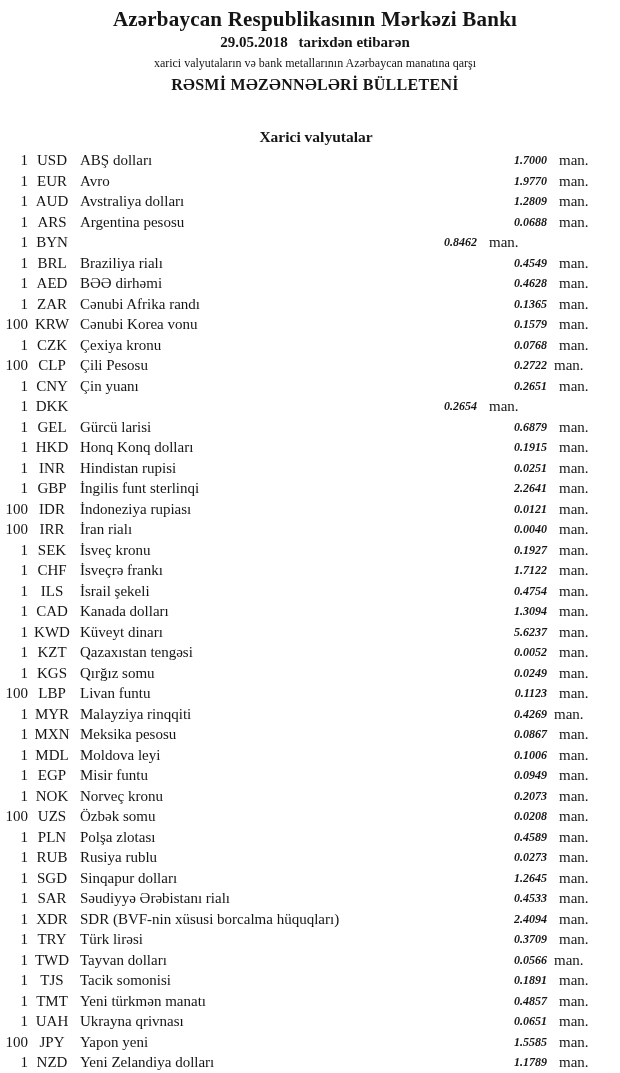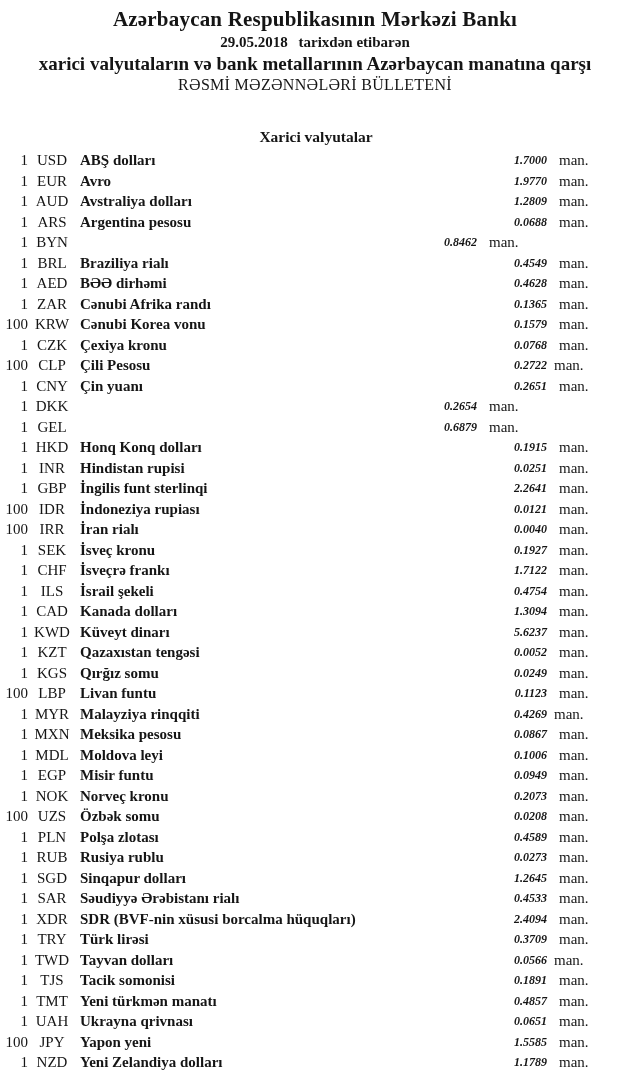--- a/index.html
+++ b/index.html
@@ -10,40 +10,40 @@
     font-family:"Liberation Serif","DejaVu Serif",serif;
   }
   .page { width:620px; height:1073px; padding-top:6px; }
 
   .header { text-align:center;padding-left:10px; }
   .title {
     font-size:21px; font-weight:700; line-height:26px; letter-spacing:0.2px;
   }
   .date-line { font-size:15px; font-weight:700; line-height:21px; }
   .date-suffix { margin-left:7px; }
-  .subtitle { font-size:19px; font-weight:700; line-height:21px; }
-  .bulletin { font-size:16px; font-weight:400; line-height:21px; letter-spacing:0.3px; }
+  .subtitle { font-size:12px; font-weight:400; line-height:21px; }
+  .bulletin { font-size:16px; font-weight:700; line-height:21px; letter-spacing:0.3px; }
 
   .section-title {
     text-align:center; font-size:15.5px; font-weight:700;
     line-height:20px; margin-top:32px;padding-left:12px;
   }
 
   .rates { margin-top:3px; }
   .row {
     display:grid;
     grid-template-columns:28px 48px 1fr 70px 40px;
     padding-right:23px;
     height:20.5px; line-height:20.5px;
     font-size:15px;
     white-space:nowrap;
   }
   .qty  { text-align:right; }
   .code { text-align:center; }
-  .name { padding-left:4px; overflow:hidden;font-weight:bold; }
+  .name { padding-left:4px; overflow:hidden; }
   .rate {
     text-align:right; padding-right:10px;
     font-style:italic; font-weight:700; font-size:12px;
   }
   .unit { padding-left:2px; }
   .row.tight .unit { transform:translateX(-5px); }
 </style>
 </head>
 <body>
 
@@ -160,20 +160,21 @@
     <div class="row">
       <span class="qty">1</span>
       <span class="code">DKK</span>
       <span class="rate">0.2654</span>
       <span class="unit">man.</span>
     </div>
 
     <div class="row">
       <span class="qty">1</span>
       <span class="code">GEL</span>
+      <span class="name">Gürcü larisi</span>
       <span class="rate">0.6879</span>
       <span class="unit">man.</span>
     </div>
 
     <div class="row">
       <span class="qty">1</span>
       <span class="code">HKD</span>
       <span class="name">Honq Konq dolları</span>
       <span class="rate">0.1915</span>
       <span class="unit">man.</span>

